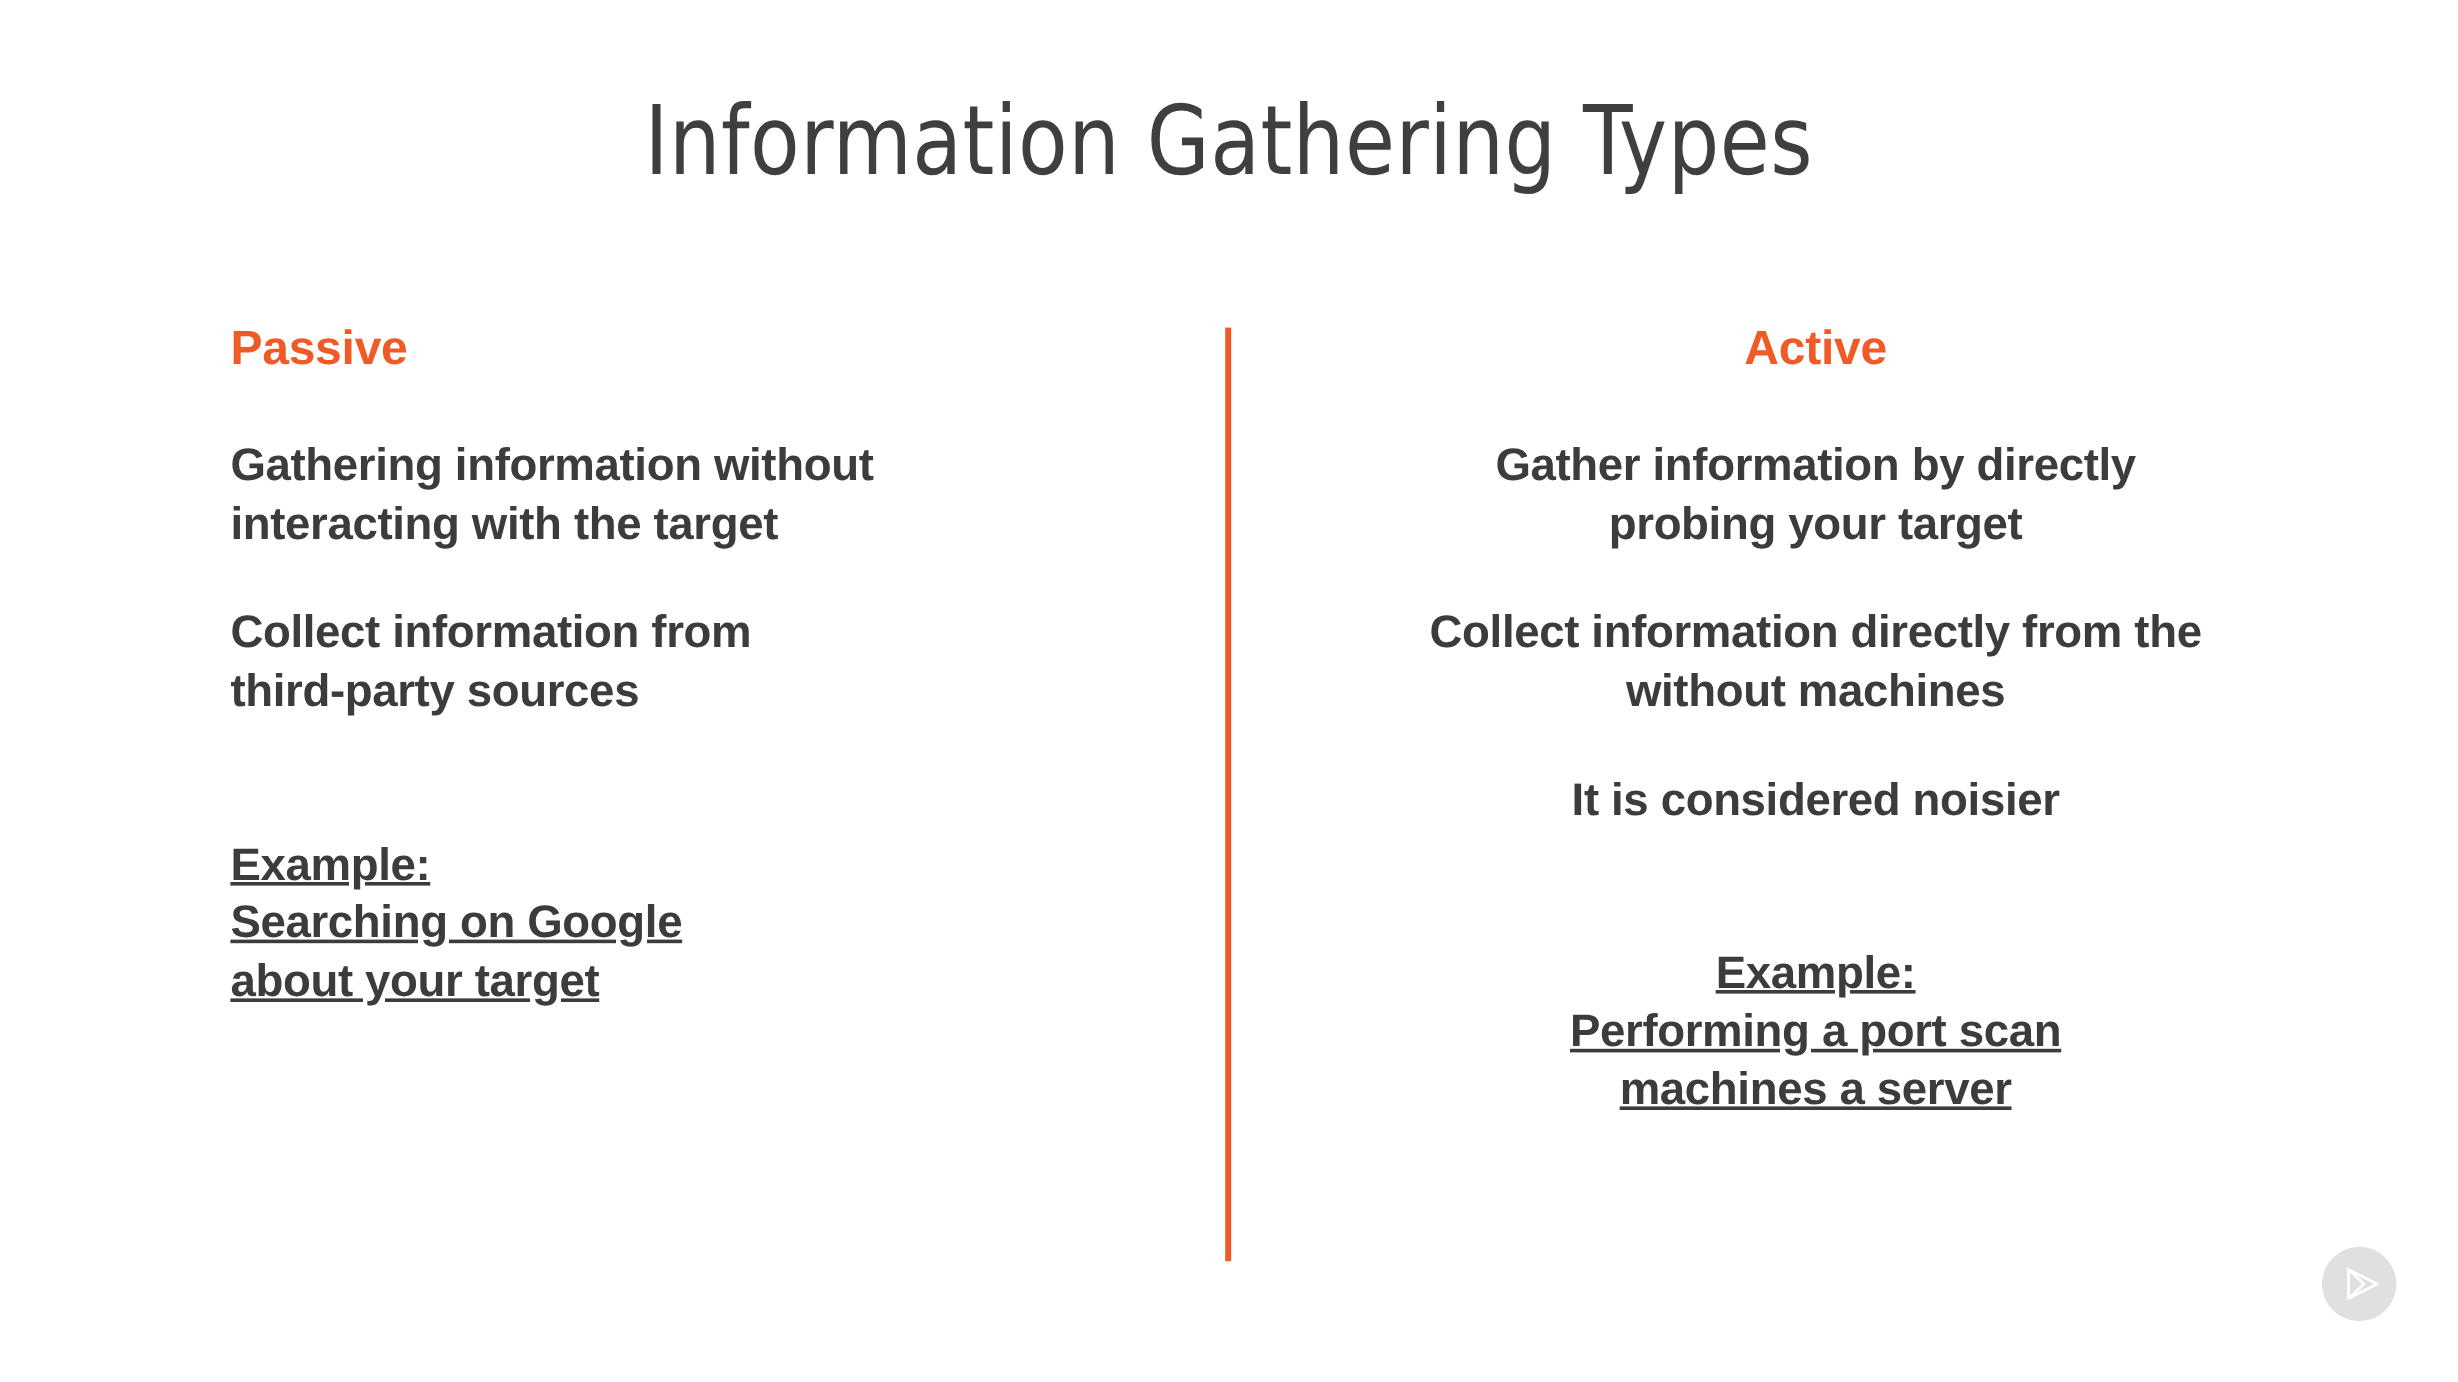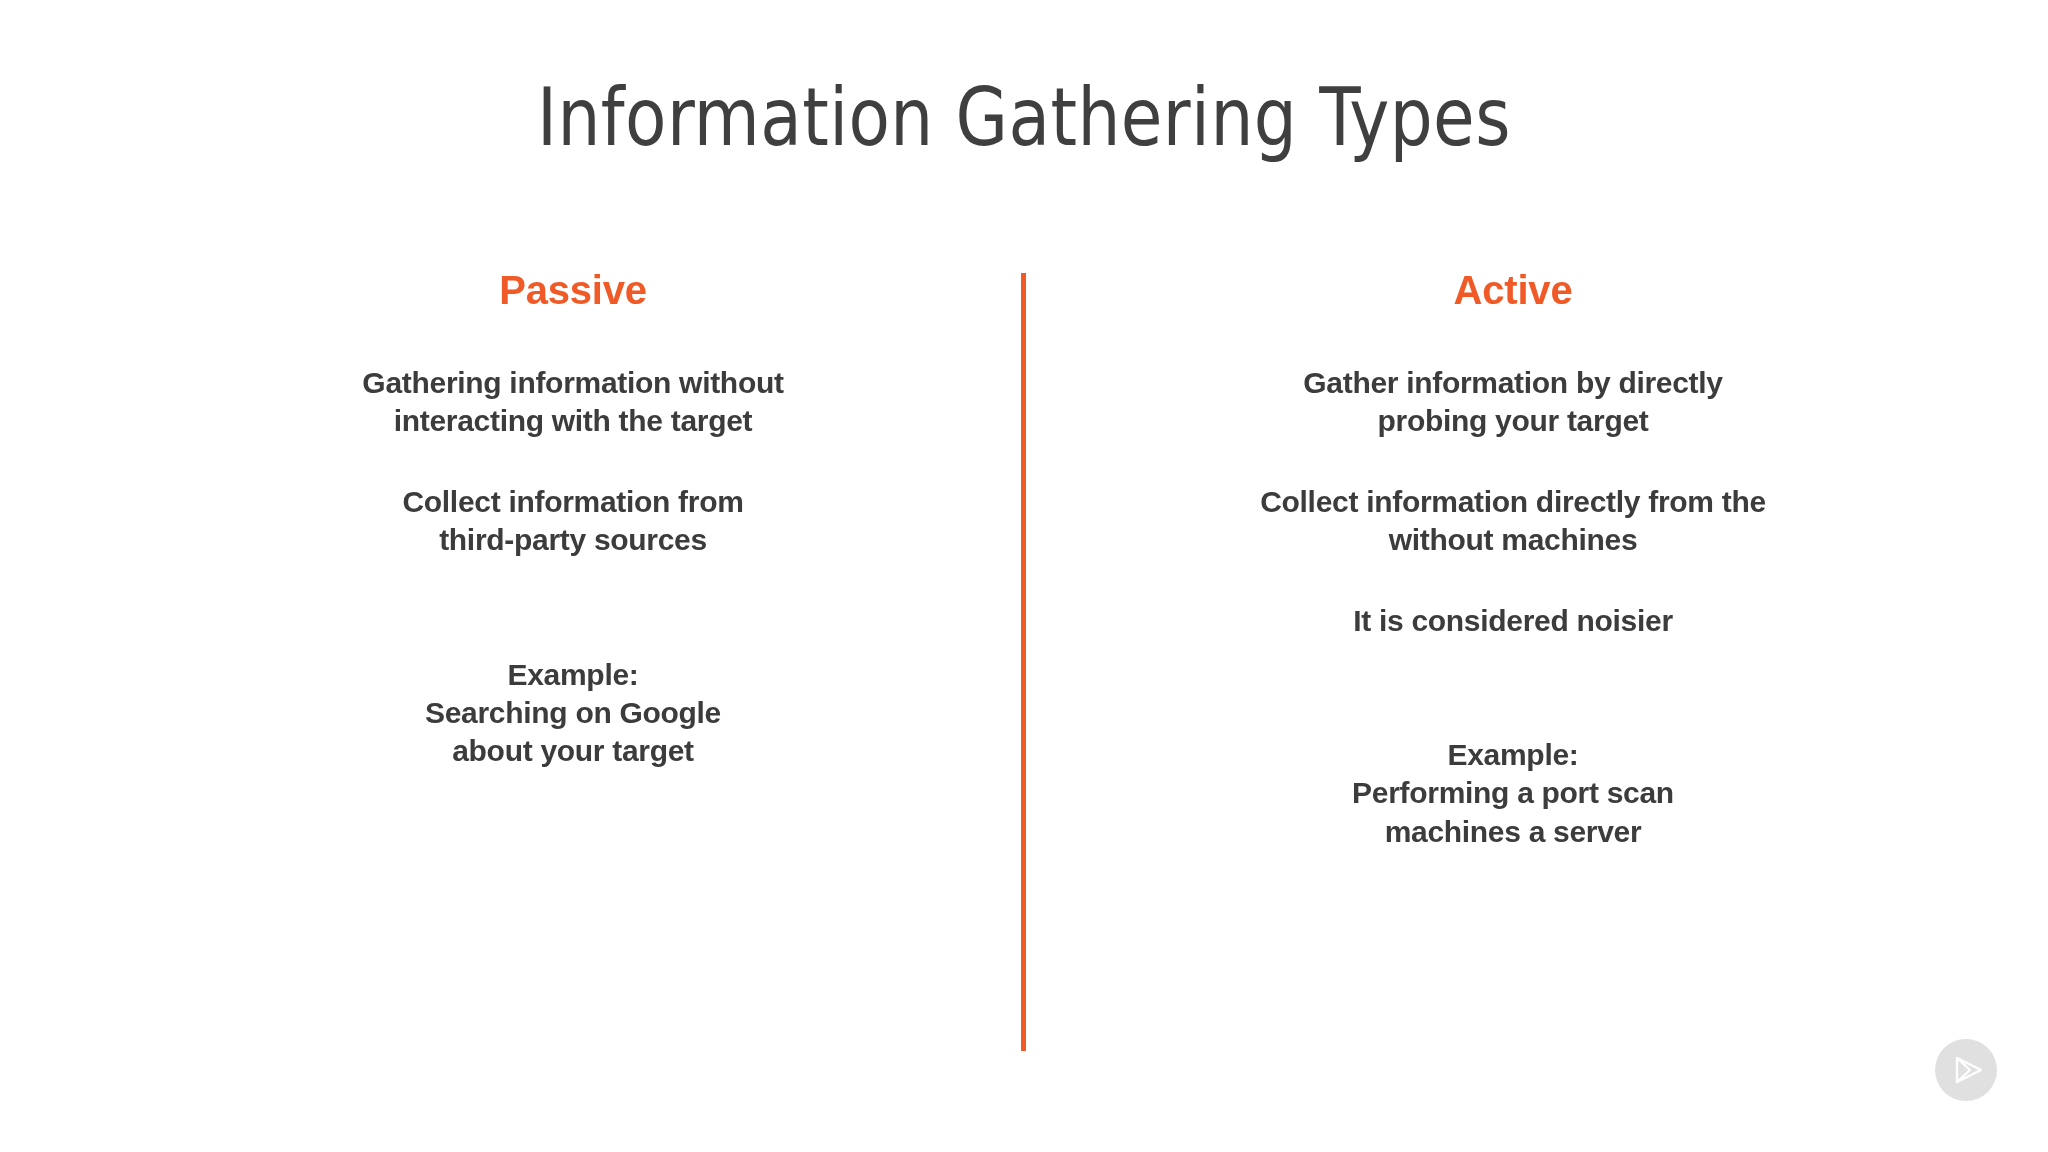--- a/index.html
+++ b/index.html
@@ -57,48 +57,48 @@
     width: 5px;
     height: 778px;
     background: #ef5a27;
   }
 
   .col {
     position: absolute;
     top: 0;
   }
   .col-left {
-    left: 178px;
+    left: 192px;
     width: 790px;
-    text-align: center;
+    text-align: left;
   }
   .col-right {
     left: 1083px;
     width: 860px;
     text-align: center;
   }
 
   .col-header {
     font-size: 40px;
     font-weight: 700;
     color: #ef5a27;
     line-height: 1.1;
     letter-spacing: -0.2px;
     margin: 0 0 52px 0;
   }
 
   .item {
-    font-size: 30px;
+    font-size: 38px;
     font-weight: 700;
     color: #3c3c3c;
     line-height: 1.28;
     letter-spacing: -0.3px;
     margin: 0 0 42px 0;
   }
-  .item:last-of-type { margin-bottom: 0; }
+  .item:last-of-type { margin-bottom: 0; text-decoration: underline; }
 
   .item-line { display: block; }
 
   .example-block {
     margin-top: 96px;
   }
   .example-block .item-line { display: block; }
 
   
   .watermark {

